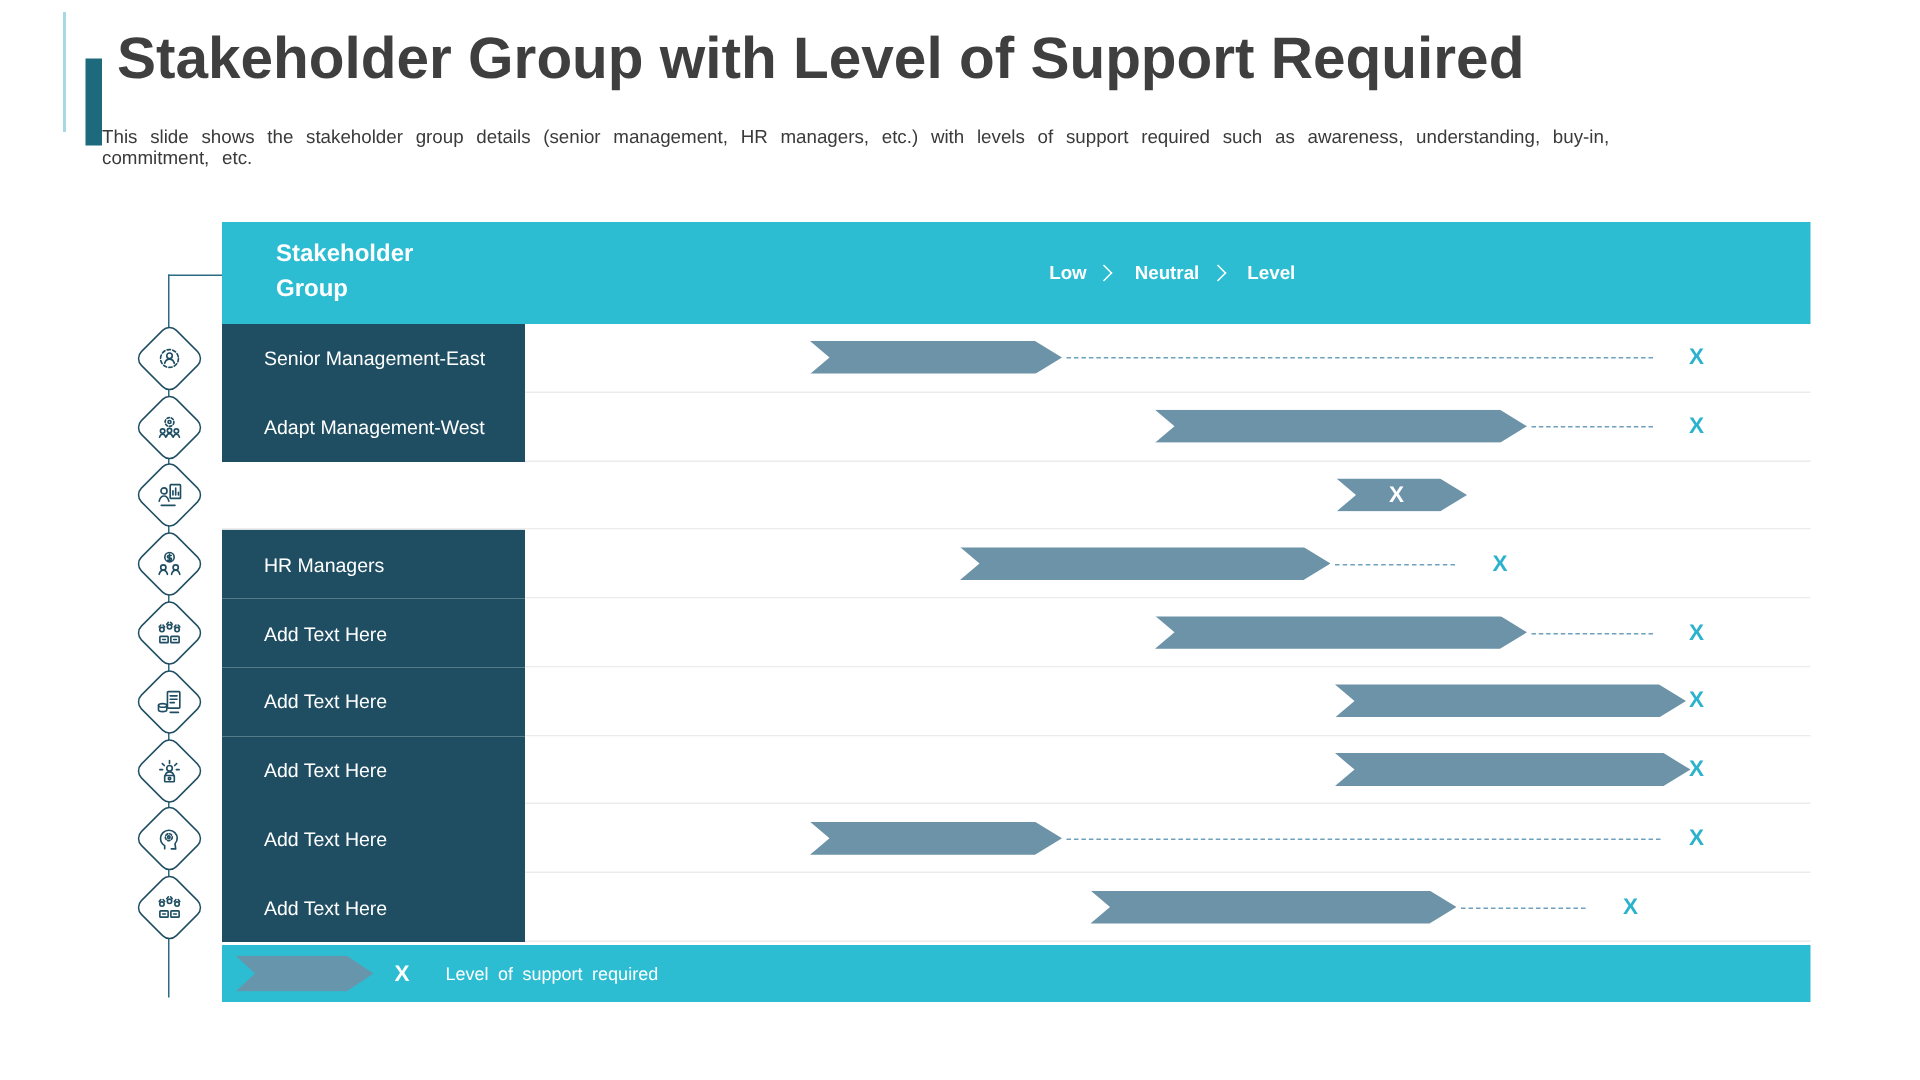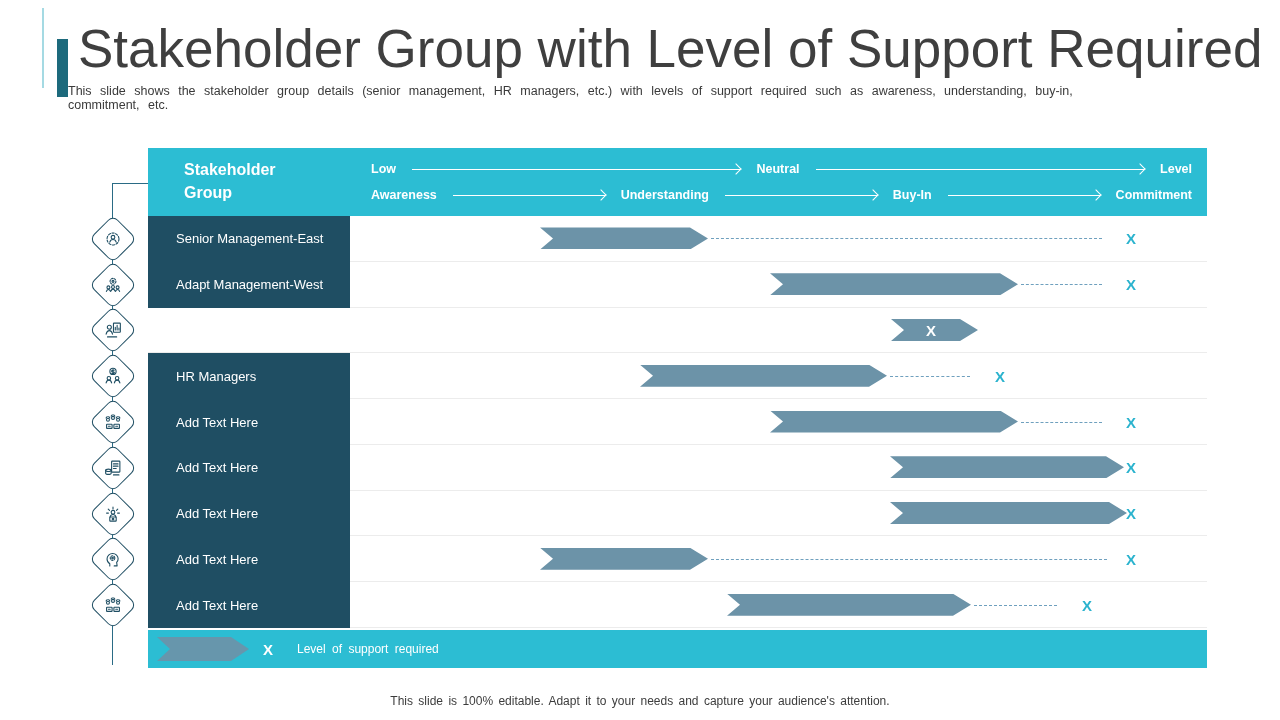--- a/index.html
+++ b/index.html
@@ -2,35 +2,35 @@
 <html style="--header-bg: #2CBDD3; --row-label-bg: #1F4E63; --bar-fill: #6C93A8; --x-mark: #2BB3CE; --dash-line: #6FA0BE; --accent-bar: #1D6A7C; --accent-line: #A5DAE3; --rail-line: #2A6B85;"><head>
 <meta charset="utf-8">
 <style>
   * { margin:0; padding:0; box-sizing:border-box; }
   html,body { width:1280px; height:720px; background:#fff; font-family:"Liberation Sans", sans-serif; }
   .slide { position:relative; width:1280px; height:720px; background:#fff; overflow:hidden; }
 
   
   .accent-thinline { position:absolute; left:42px; top:8px; width:2px; height:80px; background:var(--accent-line,#A5DAE3); }
   .accent-bar { position:absolute; left:57px; top:39px; width:11px; height:58px; background:var(--accent-bar,#1D6A7C); }
-  .title { position:absolute; left:78px; top:18px; font-size:53px; font-weight:400; color:#3F3F3F; letter-spacing:0; white-space:nowrap;text-align:center; }
+  .title { position:absolute; left:78px; top:18px; font-size:39px; font-weight:700; color:#3F3F3F; letter-spacing:0; white-space:nowrap;text-align:center; }
   .subtitle { position:absolute; left:68px; top:84px; width:1070px; font-size:12.5px; color:#3A3A3A; word-spacing:5px; }
 
   
   .rail-vline { position:absolute; left:112px; top:183px; width:1px; height:482px; background:var(--rail-line,#2A6B85); }
   .rail-hline { position:absolute; left:112px; top:183px; width:36px; height:1px; background:var(--rail-line,#2A6B85); }
   .diamond { position:absolute; width:34px; height:34px; background:#fff; border:1.4px solid var(--row-label-bg,#1F4E63); border-radius:7px; transform:rotate(45deg); display:flex; align-items:center; justify-content:center; }
   .dicon { transform:rotate(-45deg); width:24px; height:24px; display:flex; align-items:center; justify-content:center; }
 
   
   .table { position:absolute; left:148px; top:148px; width:1059px; }
   .thead { display:flex; height:68px; background:var(--header-bg,#2CBDD3); color:#fff; }
   .corner { width:202px; padding:10px 0 0 22px; font-size:16px; font-weight:bold; line-height:1.45;margin-left:14px; }
   .corner-inner { max-width:115px; }
-  .scales { flex:1; display:flex; flex-direction:column; justify-content:space-around; padding:8px 15px 8px 7px; }
+  .scales { flex:1; display:flex; flex-direction:row; justify-content:space-around; padding:8px 15px 8px 7px; }
   .scale-row { display:flex; align-items:center; font-size:12.5px; font-weight:bold; }
   .harrow { flex:1; height:1px; background:#fff; position:relative; margin:0 16px; }
   .harrow::after { content:""; position:absolute; right:0; top:-3.5px; width:7px; height:7px; border-top:1.4px solid #fff; border-right:1.4px solid #fff; transform:rotate(45deg); }
 
   .tbody { height:412px; display:flex; flex-direction:column; }
   .trow { flex:1; display:flex; }
   .tlabel { width:202px; background:var(--row-label-bg,#1F4E63); color:#fff; font-size:13px; display:flex; align-items:center; padding-left:28px; }
   .tchart { flex:1; position:relative; background:#fff; border-bottom:1px solid #ECECEC; }
   .bar { position:absolute; top:50%; height:22px; margin-top:-11px; background:var(--bar-fill,#6C93A8);
          clip-path:polygon(0% 0%, calc(100% - 18px) 0%, 100% 50%, calc(100% - 18px) 100%, 0% 100%, 13px 50%); }
@@ -167,29 +167,20 @@
         <div class="corner-inner">Stakeholder Group</div>
       </div>
       <div class="scales">
         <div class="scale-row">
           <span>Low</span>
           <div class="harrow"></div>
           <span>Neutral</span>
           <div class="harrow"></div>
           <span>Level</span>
         </div>
-        <div class="scale-row">
-          <span>Awareness</span>
-          <div class="harrow"></div>
-          <span>Understanding</span>
-          <div class="harrow"></div>
-          <span>Buy-In</span>
-          <div class="harrow"></div>
-          <span>Commitment</span>
-        </div>
       </div>
     </div>
 
     <div class="tbody" id="tbody">
         <div class="trow">
           <div class="tlabel">Senior Management-East</div>
           <div class="tchart">
             <div class="bar" style="left: 190px; width: 168px;"></div>
             <div class="dash" style="left: 361px; width: 391px;"></div>
             <span class="xmark" style="left: 781px;">X</span>
@@ -257,14 +248,13 @@
         </div>
       </div>
 
     <div class="legend">
       <div class="legend-arrow"></div>
       <span class="legend-x">X</span>
       <span class="legend-text second">Level of support required</span>
     </div>
   </div>
 
-  <p class="footer">This slide is 100% editable. Adapt it to your needs and capture your audience's attention.</p>
 </div>
 
 </body></html>

